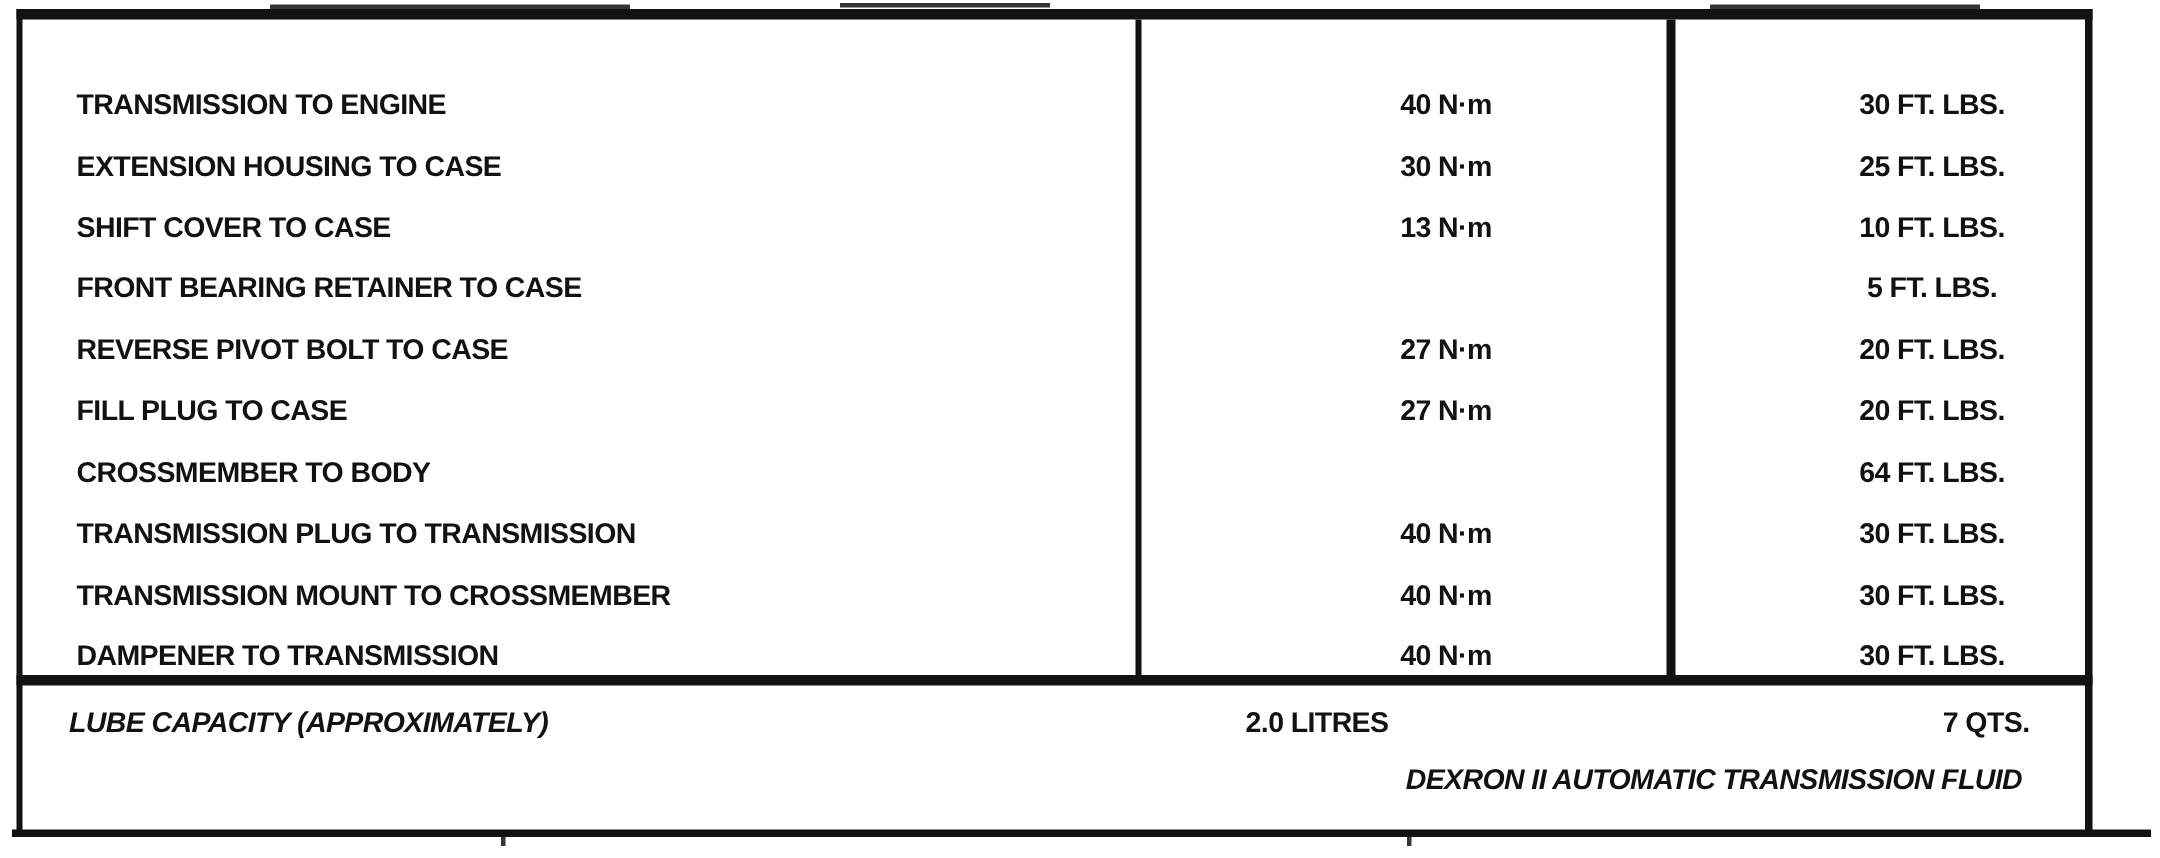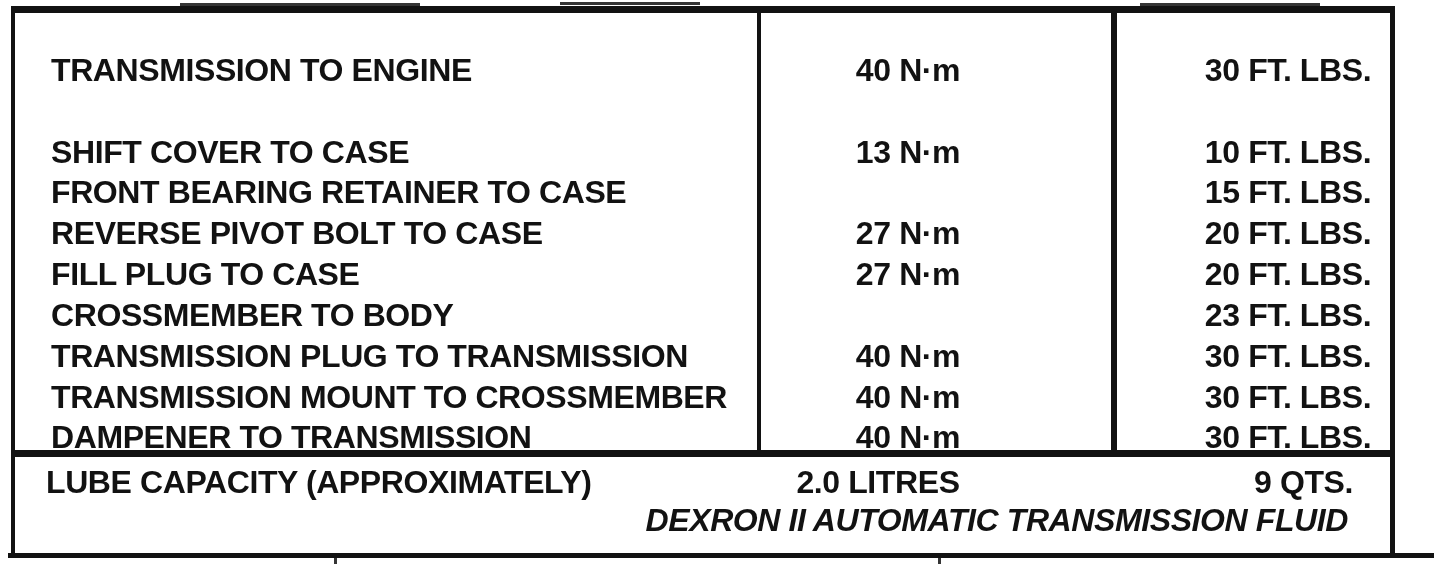--- a/index.html
+++ b/index.html
@@ -8,44 +8,44 @@
   .page {
     position: relative;
     width: 1440px;
     height: 572px;
     background: var(--paper);
     overflow: hidden;
     font-family: "Liberation Sans", "DejaVu Sans", sans-serif;
     font-weight: 700;
     letter-spacing: -0.4px;
     color: var(--ink);
-    font-size: 32px;
+    font-size: 19px;
   }
   
   .rule { position: absolute; background: var(--ink); }
   .rule-top      { left: 11px;   top: 6px;   width: 1384px; height: 7px; }
   .rule-left     { left: 11px;   top: 6px;   width: 4px;    height: 551px; }
   .rule-right    { left: 1390px; top: 6px;   width: 5px;    height: 551px; }
   .rule-bottom   { left: 8px;    top: 553px; width: 1426px; height: 5px; }
   .rule-divider1 { left: 757px;  top: 13px;  width: 4px;    height: 440px; }
   .rule-divider2 { left: 1111px; top: 13px;  width: 6px;    height: 440px; }
   .rule-separator{ left: 11px;   top: 450px; width: 1384px; height: 7px; }
   
   .noise { position: absolute; background: var(--ink); opacity: 0.85; }
   .n1 { left: 180px;  top: 3px;   width: 240px; height: 3px; }
   .n2 { left: 560px;  top: 2px;   width: 140px; height: 3px; }
   .n3 { left: 1140px; top: 3px;   width: 180px; height: 3px; }
   .n4 { left: 334px;  top: 558px; width: 3px;   height: 6px; }
   .n5 { left: 938px;  top: 558px; width: 3px;   height: 6px; }
   
   .trow, .lrow { position: absolute; left: 0; width: 1440px; height: 41px; line-height: 41px; white-space: nowrap; }
   .c-label { position: absolute; left: 51px; }
-  .c-nm    { position: absolute; left: 908px;  transform: translateX(-50%); }
+  .c-nm    { position: absolute; left: 964px;  transform: translateX(-50%); }
   .c-ft    { position: absolute; left: 1288px; transform: translateX(-50%); text-align: right; }
-  .l-label { position: absolute; left: 46px; }
+  .l-label { position: absolute; left: 46px; font-style: italic; }
   .l-metric{ position: absolute; left: 838px; transform: translateX(-50%); margin-left: 40px; }
   .l-qts   { position: absolute; right: 87px; }
   .l-fluid { position: absolute; right: 92px; font-style: italic; }
   .trow:nth-of-type(1)  { top: 50px; }
 </style>
 </head>
 <body>
 
 <div class="page">
 
@@ -61,61 +61,66 @@
   <div class="noise n2"></div>
   <div class="noise n3"></div>
   <div class="noise n4"></div>
   <div class="noise n5"></div>
 
   <div class="trow" style="top:50px">
     <span class="c-label">TRANSMISSION TO ENGINE</span>
     <span class="c-nm">40 N·m</span>
     <span class="c-ft">30 FT. LBS.</span>
   </div>
+  <div class="trow" style="top:91px">
+    <span class="c-label">EXTENSION HOUSING TO CASE</span>
+    <span class="c-nm">30 N·m</span>
+    <span class="c-ft">25 FT. LBS.</span>
+  </div>
   <div class="trow" style="top:132px">
     <span class="c-label">SHIFT COVER TO CASE</span>
     <span class="c-nm">13 N·m</span>
     <span class="c-ft">10 FT. LBS.</span>
   </div>
   <div class="trow" style="top:172px">
     <span class="c-label">FRONT BEARING RETAINER TO CASE</span>
-    <span class="c-ft">15 FT. LBS.</span>
+    <span class="c-ft">5 FT. LBS.</span>
   </div>
   <div class="trow" style="top:213px">
     <span class="c-label">REVERSE PIVOT BOLT TO CASE</span>
     <span class="c-nm">27 N·m</span>
     <span class="c-ft">20 FT. LBS.</span>
   </div>
   <div class="trow" style="top:254px">
     <span class="c-label">FILL PLUG TO CASE</span>
     <span class="c-nm">27 N·m</span>
     <span class="c-ft">20 FT. LBS.</span>
   </div>
   <div class="trow" style="top:295px">
     <span class="c-label">CROSSMEMBER TO BODY</span>
-    <span class="c-ft">23 FT. LBS.</span>
+    <span class="c-ft">64 FT. LBS.</span>
   </div>
   <div class="trow" style="top:336px">
     <span class="c-label">TRANSMISSION PLUG TO TRANSMISSION</span>
     <span class="c-nm">40 N·m</span>
     <span class="c-ft">30 FT. LBS.</span>
   </div>
   <div class="trow" style="top:377px">
     <span class="c-label">TRANSMISSION MOUNT TO CROSSMEMBER</span>
     <span class="c-nm">40 N·m</span>
     <span class="c-ft">30 FT. LBS.</span>
   </div>
   <div class="trow" style="top:417px">
     <span class="c-label">DAMPENER TO TRANSMISSION</span>
     <span class="c-nm">40 N·m</span>
     <span class="c-ft">30 FT. LBS.</span>
   </div>
 
   <div class="lrow" style="top:462px">
     <span class="l-label">LUBE CAPACITY (APPROXIMATELY)</span>
     <span class="l-metric">2.0 LITRES</span>
-    <span class="l-qts">9 QTS.</span>
+    <span class="l-qts">7 QTS.</span>
   </div>
   <div class="lrow" style="top:500px">
     <span class="l-fluid">DEXRON II AUTOMATIC TRANSMISSION FLUID</span>
   </div>
 
 </div>
 
 </body></html>

